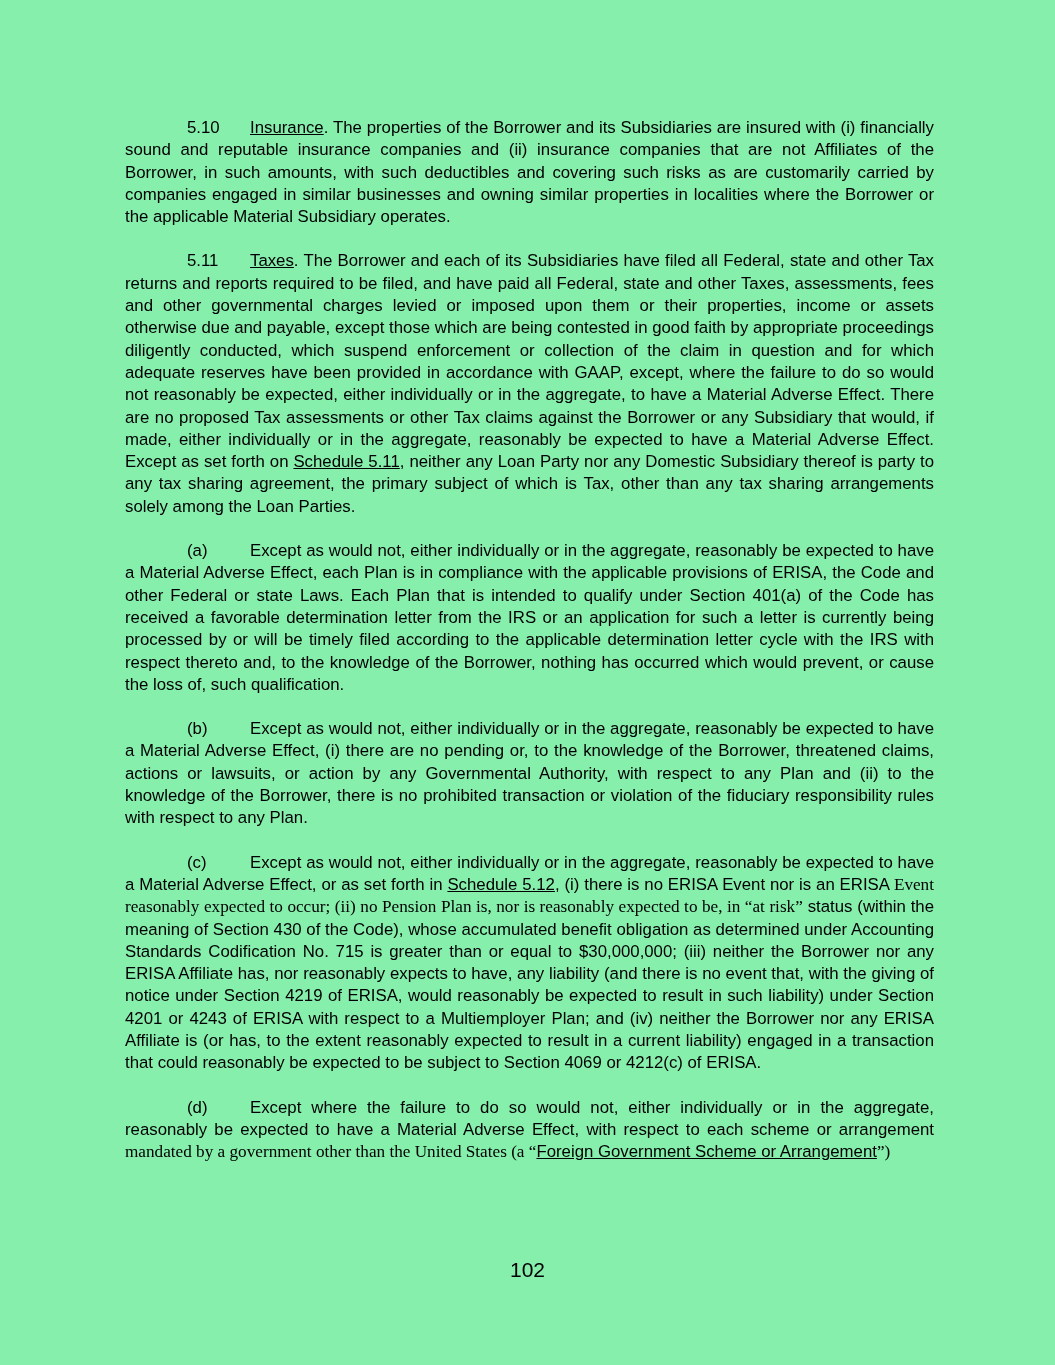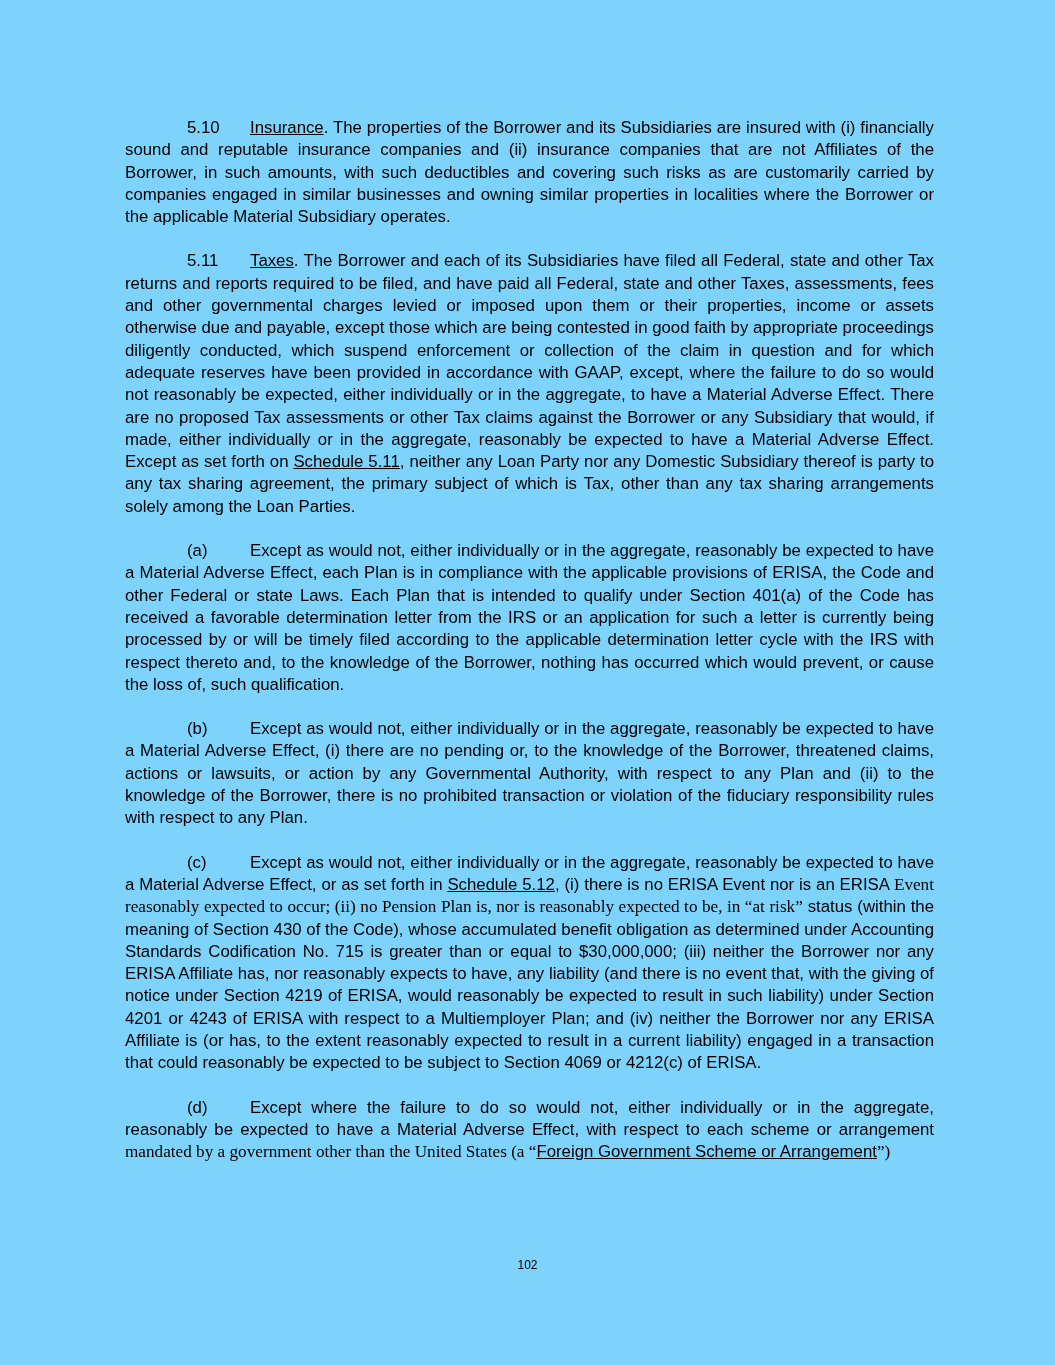--- a/index.html
+++ b/index.html
@@ -4,21 +4,21 @@
 <style>
   html, body {
     margin: 0;
     padding: 0;
     background: #ffffff;
   }
   .page {
     position: relative;
     width: 1055px;
     height: 1365px;
-    background: #7dd3fc;
+    background: #86efac;
     color: #000000;
     font-family: "Liberation Sans", sans-serif;
     overflow: hidden;
   }
   .doc {
     position: absolute;
     left: 125px;
     top: 117px;
     width: 809px;
     font-size: 16.8px;
@@ -43,21 +43,21 @@
   .serif {
     font-family: "Liberation Serif", serif;
     font-size: 17.2px;
   }
   .page-number {
     position: absolute;
     left: 0;
     right: 0;
     top: 1258px;
     text-align: center;
-    font-size: 12px;
+    font-size: 21px;
   }
 </style>
 </head>
 <body>
 
 <div class="page">
   <div class="doc">
       <p class="para"><span class="tabbed" style="width: 63px;">5.10</span><span class="u">Insurance</span><span>.  The properties of the Borrower and its Subsidiaries are insured with (i) financially sound and reputable insurance companies and (ii) insurance companies that are not Affiliates of the Borrower, in such amounts, with such deductibles and covering such risks as are customarily carried by companies engaged in similar businesses and owning similar properties in localities where the Borrower or the applicable Material Subsidiary operates.</span></p>
       <p class="para"><span class="tabbed" style="width: 63px;">5.11</span><span class="u">Taxes</span><span>.  The Borrower and each of its Subsidiaries have filed all Federal, state and other Tax returns and reports required to be filed, and have paid all Federal, state and other Taxes, assessments, fees and other governmental charges levied or imposed upon them or their properties, income or assets otherwise due and payable, except those which are being contested in good faith by appropriate proceedings diligently conducted, which suspend enforcement or collection of the claim in question and for which adequate reserves have been provided in accordance with GAAP, except, where the failure to do so would not reasonably be expected, either individually or in the aggregate, to have a Material Adverse Effect.  There are no proposed Tax assessments or other Tax claims against the Borrower or any Subsidiary that would, if made, either individually or in the aggregate, reasonably be expected to have a Material Adverse Effect.  Except as set forth on </span><span class="u">Schedule 5.11</span><span>, neither any Loan Party nor any Domestic Subsidiary thereof is party to any tax sharing agreement, the primary subject of which is Tax, other than any tax sharing arrangements solely among the Loan Parties.</span></p>
       <p class="para"><span class="tabbed" style="width: 63px;">(a)</span><span>Except as would not, either individually or in the aggregate, reasonably be expected to have a Material Adverse Effect, each Plan is in compliance with the applicable provisions of ERISA, the Code and other Federal or state Laws.  Each Plan that is intended to qualify under Section 401(a) of the Code has received a favorable determination letter from the IRS or an application for such a letter is currently being processed by or will be timely filed according to the applicable determination letter cycle with the IRS with respect thereto and, to the knowledge of the Borrower, nothing has occurred which would prevent, or cause the loss of, such qualification.</span></p>

